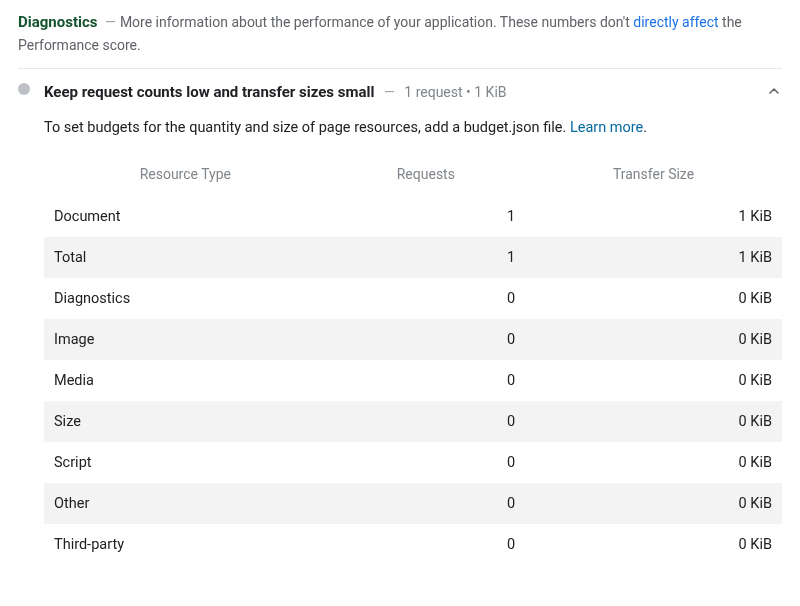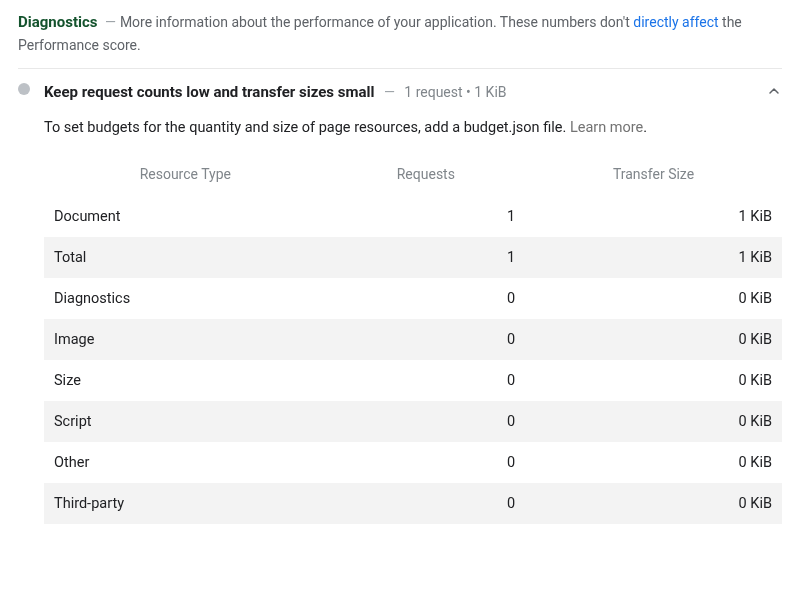--- a/index.html
+++ b/index.html
@@ -72,21 +72,21 @@
     }
     .audit-body {
       padding-left: 26px;
     }
     .audit-desc {
       color: #202124;
       margin: 10px 0 22px 0;
       font-size: 14.5px;
     }
     .audit-desc .link {
-      color: #737373;
+      color: #0369a1;
       margin-top: 47px;
     }
     table {
       width: 100%;
       border-collapse: collapse;
     }
     thead th {
       text-align: center;
       font-weight: 400;
       color: #80868b;
@@ -160,20 +160,25 @@
           <td class="col-res">Diagnostics</td>
           <td class="col-req">0</td>
           <td class="col-size">0 KiB</td>
         </tr>
         <tr>
           <td class="col-res">Image</td>
           <td class="col-req">0</td>
           <td class="col-size">0 KiB</td>
         </tr>
         <tr>
+          <td class="col-res">Media</td>
+          <td class="col-req">0</td>
+          <td class="col-size">0 KiB</td>
+        </tr>
+        <tr>
           <td class="col-res">Size</td>
           <td class="col-req">0</td>
           <td class="col-size">0 KiB</td>
         </tr>
         <tr>
           <td class="col-res">Script</td>
           <td class="col-req">0</td>
           <td class="col-size">0 KiB</td>
         </tr>
         <tr>

